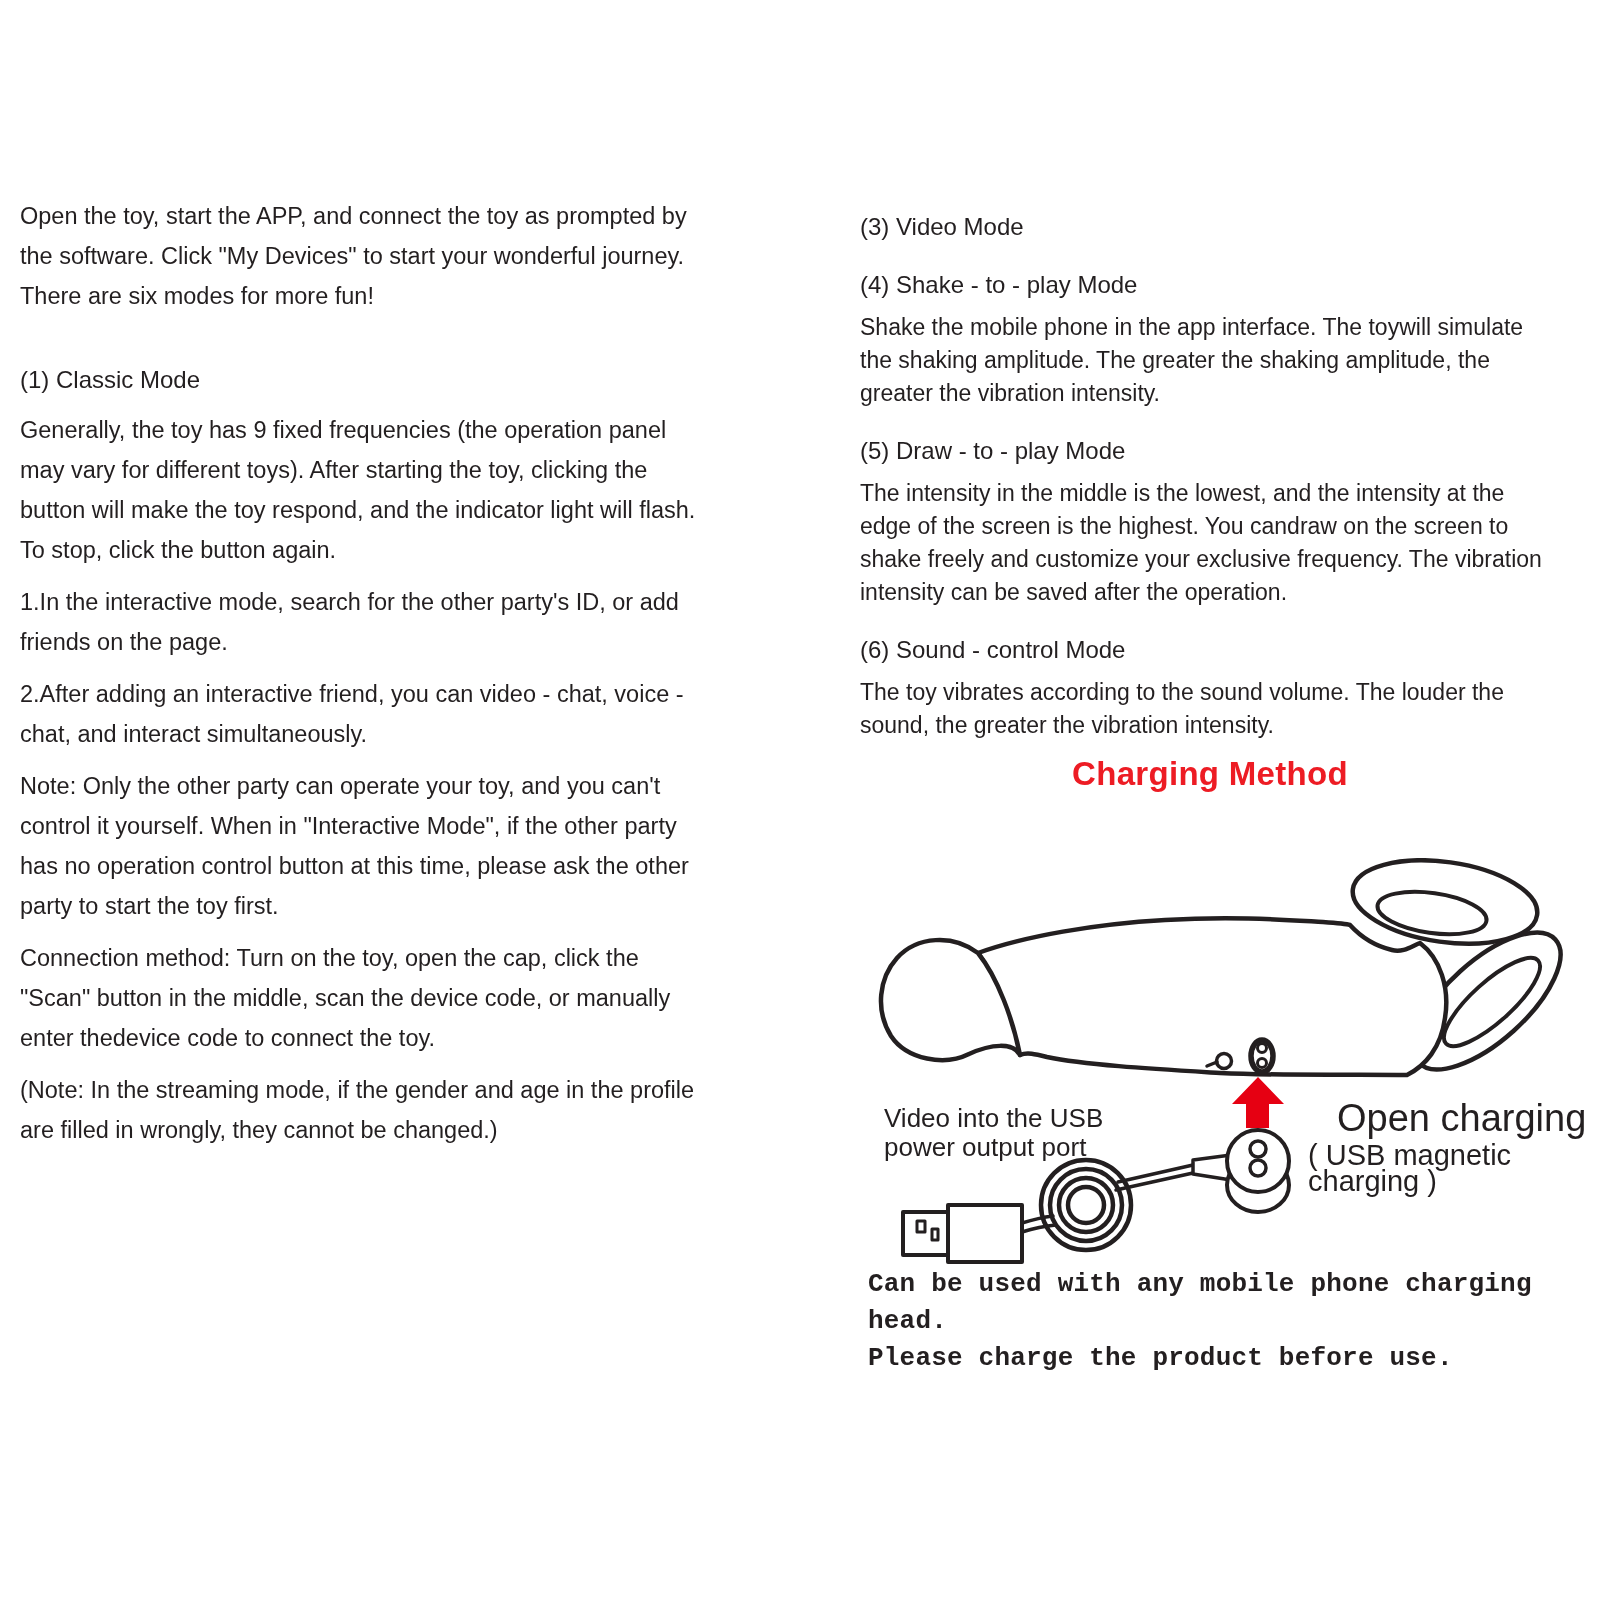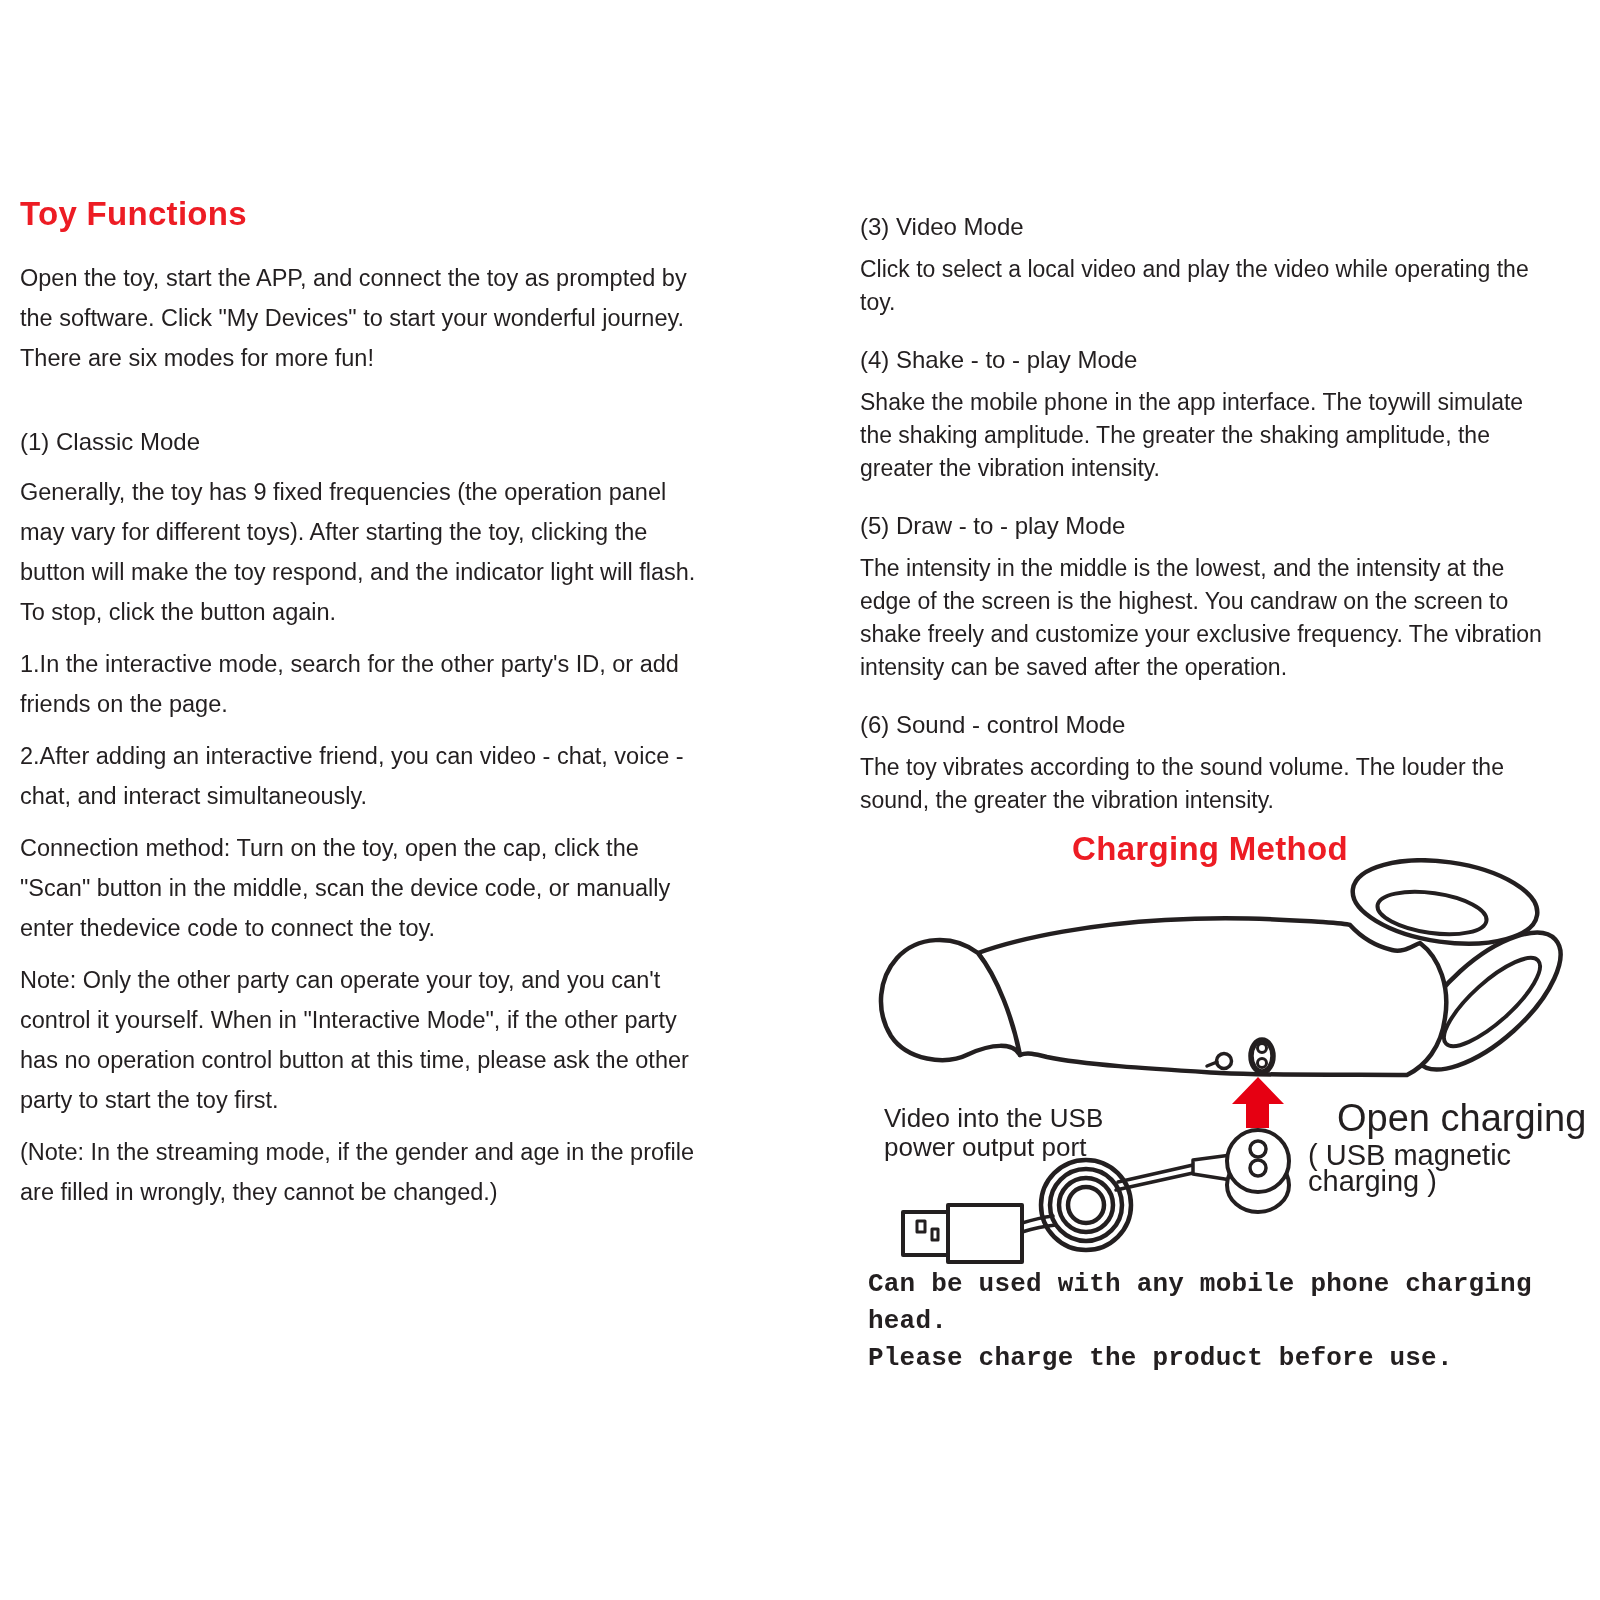--- a/index.html
+++ b/index.html
@@ -40,36 +40,34 @@
     position:absolute;left:868px;top:1266px;
     font-size:26px;font-weight:700;line-height:37px;letter-spacing:0.2px;font-family:Liberation Mono, monospace;
   }
 </style>
 </head>
 <body>
 
 <div class="page">
 
   <div class="col-left">
-    <h1 class="red-heading">Toy Functions</h1>
     <p>Open the toy, start the APP, and connect the toy as prompted by the software. Click "My Devices" to start your wonderful journey. There are six modes for more fun!</p>
 
     <h2 class="sec">(1) Classic Mode</h2>
     <p>Generally, the toy has 9 fixed frequencies (the operation panel may vary for different toys). After starting the toy, clicking the button will make the toy respond, and the indicator light will flash. To stop, click the button again.</p>
 
     <p>1.In the interactive mode, search for the other party's ID, or add friends on the page.</p>
     <p>2.After adding an interactive friend, you can video - chat, voice - chat, and interact simultaneously.</p>
+    <p>Note: Only the other party can operate your toy, and you can't control it yourself. When in "Interactive Mode", if the other party has no operation control button at this time, please ask the other party to start the toy first.</p>
     <p>Connection method: Turn on the toy, open the cap, click the "Scan" button in the middle, scan the device code, or manually enter thedevice code to connect the toy.</p>
-    <p>Note: Only the other party can operate your toy, and you can't control it yourself. When in "Interactive Mode", if the other party has no operation control button at this time, please ask the other party to start the toy first.</p>
     <p>(Note: In the streaming mode, if the gender and age in the profile are filled in wrongly, they cannot be changed.)</p>
   </div>
 
   <div class="col-right">
     <h2 class="sec">(3) Video Mode</h2>
-    <p>Click to select a local video and play the video while operating the toy.</p>
 
     <h2 class="sec">(4) Shake - to - play Mode</h2>
     <p>Shake the mobile phone in the app interface. The toywill simulate the shaking amplitude. The greater the shaking amplitude, the greater the vibration intensity.</p>
 
     <h2 class="sec">(5) Draw - to - play Mode</h2>
     <p>The intensity in the middle is the lowest, and the intensity at the edge of the screen is the highest. You candraw on the screen to shake freely and customize your exclusive frequency. The vibration intensity can be saved after the operation.</p>
 
     <h2 class="sec">(6) Sound - control Mode</h2>
     <p>The toy vibrates according to the sound volume. The louder the sound, the greater the vibration intensity.</p>
 

